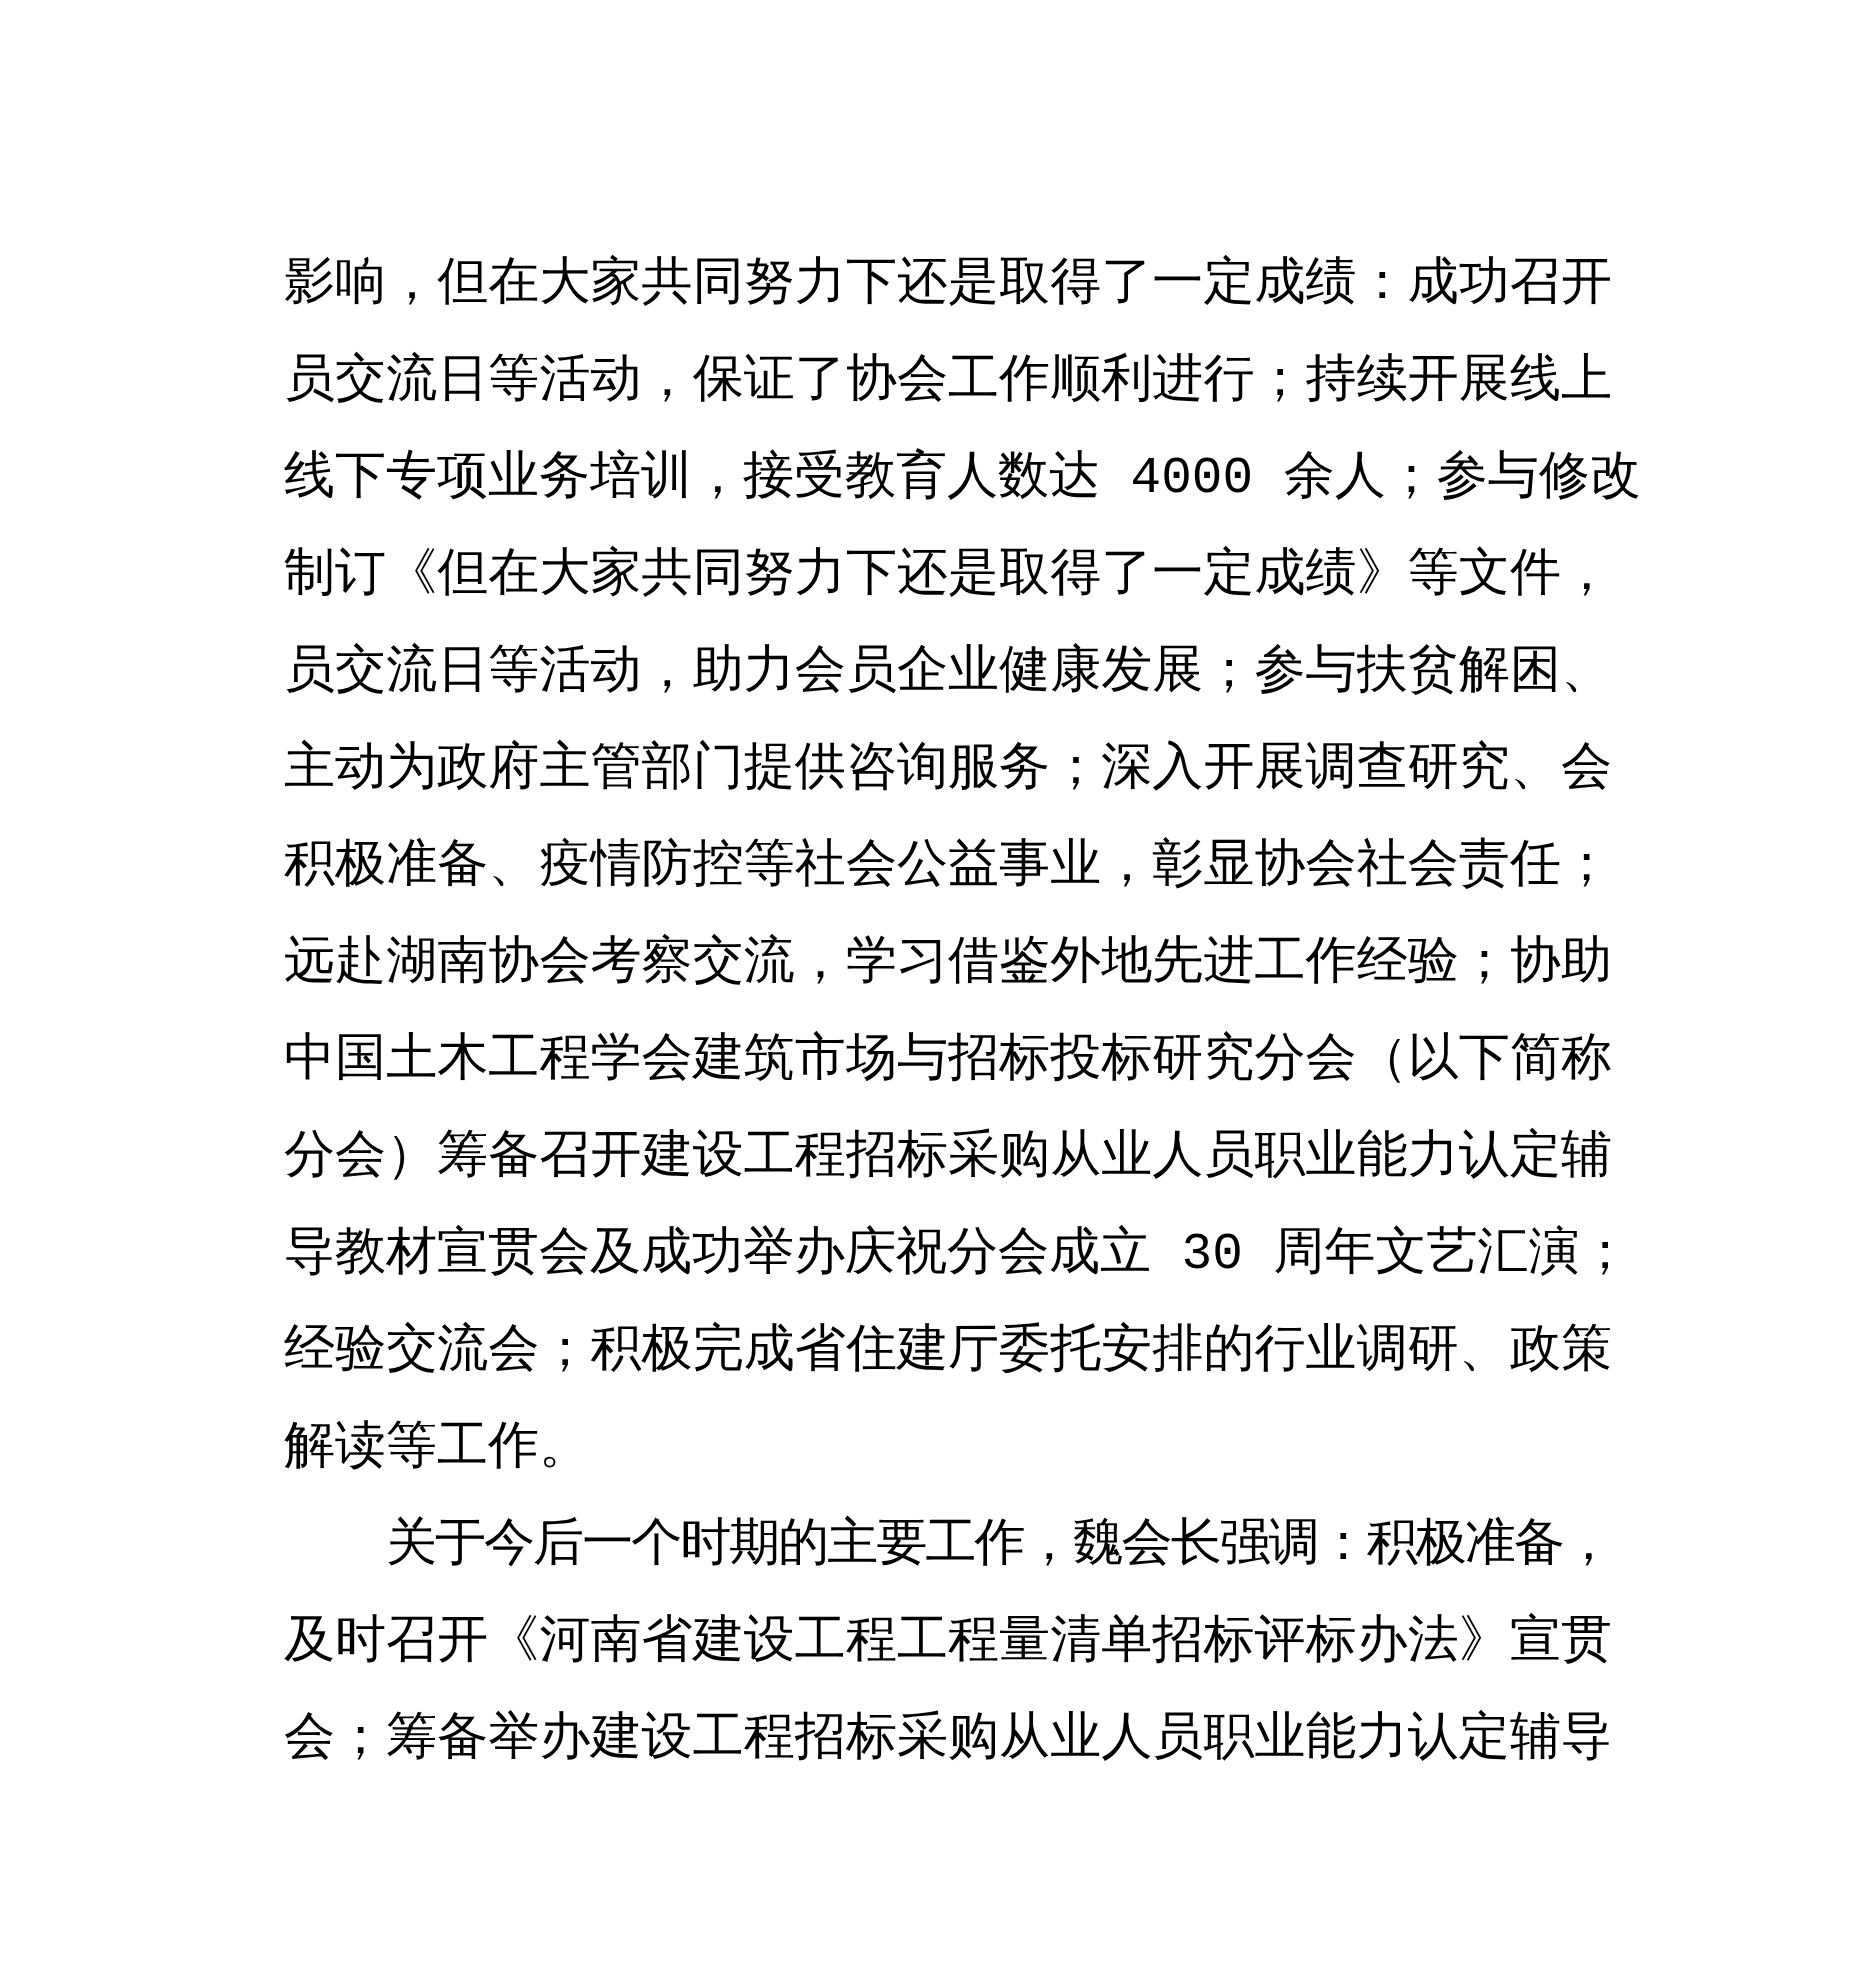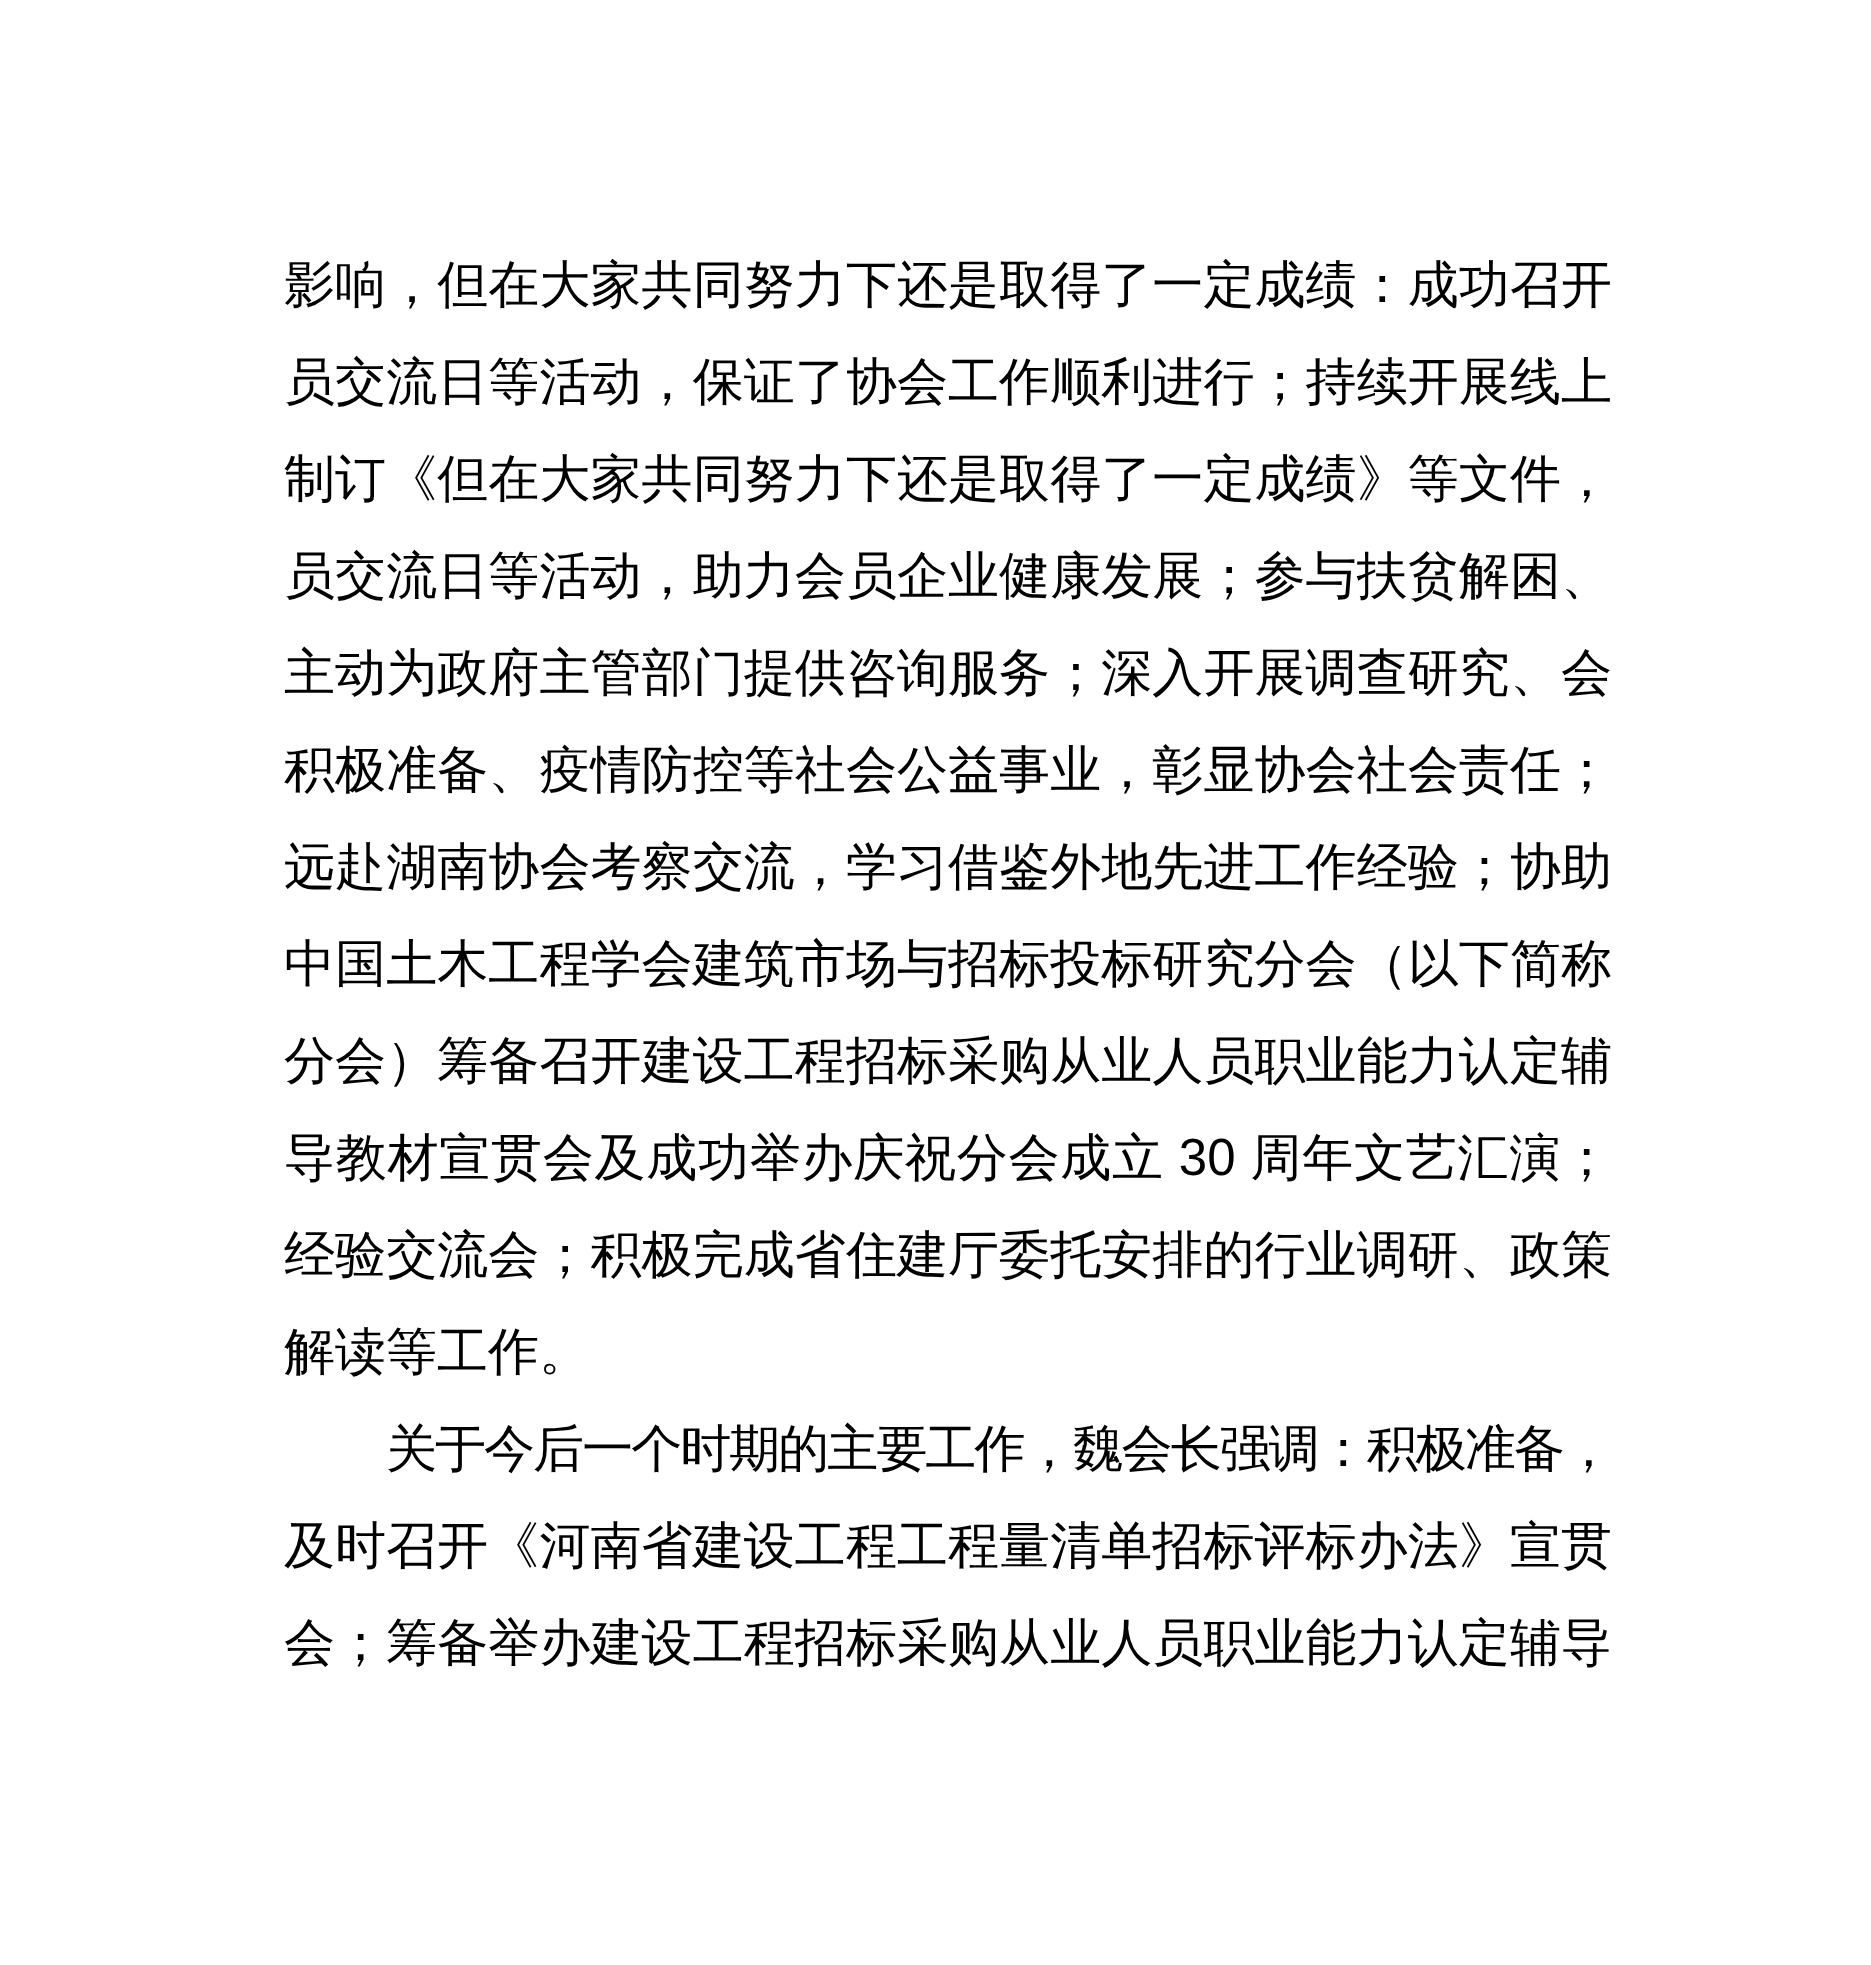--- a/index.html
+++ b/index.html
@@ -15,21 +15,21 @@
     color: #000000;
     overflow: hidden;
   }
   .text-block {
     position: absolute;
     left: 284px;
     top: 236px;
     width: 1328px;
   }
   .line {
-    font-family: Liberation Sans, sans-serif;
+    font-family: Liberation Mono, monospace;
     font-size: 51px;
     line-height: 97px;
     height: 97px;
     color: #000000;
     white-space: nowrap;
     text-align: justify;
     text-align-last: justify;
     font-weight: normal;
   }
   .line.para-end {
@@ -43,20 +43,21 @@
     letter-spacing: -2px;
   }
 </style>
 </head>
 <body>
 
 <div class="page">
   <div class="text-block">
     <div class="line">影响，但在大家共同努力下还是取得了一定成绩：成功召开</div>
     <div class="line">员交流日等活动，保证了协会工作顺利进行；持续开展线上</div>
+    <div class="line">线下专项业务培训，接受教育人数达 4000 余人；参与修改</div>
     <div class="line">制订《但在大家共同努力下还是取得了一定成绩》等文件，</div>
     <div class="line">员交流日等活动，助力会员企业健康发展；参与扶贫解困、</div>
     <div class="line">主动为政府主管部门提供咨询服务；深入开展调查研究、会</div>
     <div class="line">积极准备、疫情防控等社会公益事业，彰显协会社会责任；</div>
     <div class="line">远赴湖南协会考察交流，学习借鉴外地先进工作经验；协助</div>
     <div class="line">中国土木工程学会建筑市场与招标投标研究分会（以下简称</div>
     <div class="line">分会）筹备召开建设工程招标采购从业人员职业能力认定辅</div>
     <div class="line">导教材宣贯会及成功举办庆祝分会成立 30 周年文艺汇演；</div>
     <div class="line">经验交流会；积极完成省住建厅委托安排的行业调研、政策</div>
     <div class="line para-end">解读等工作。</div>

